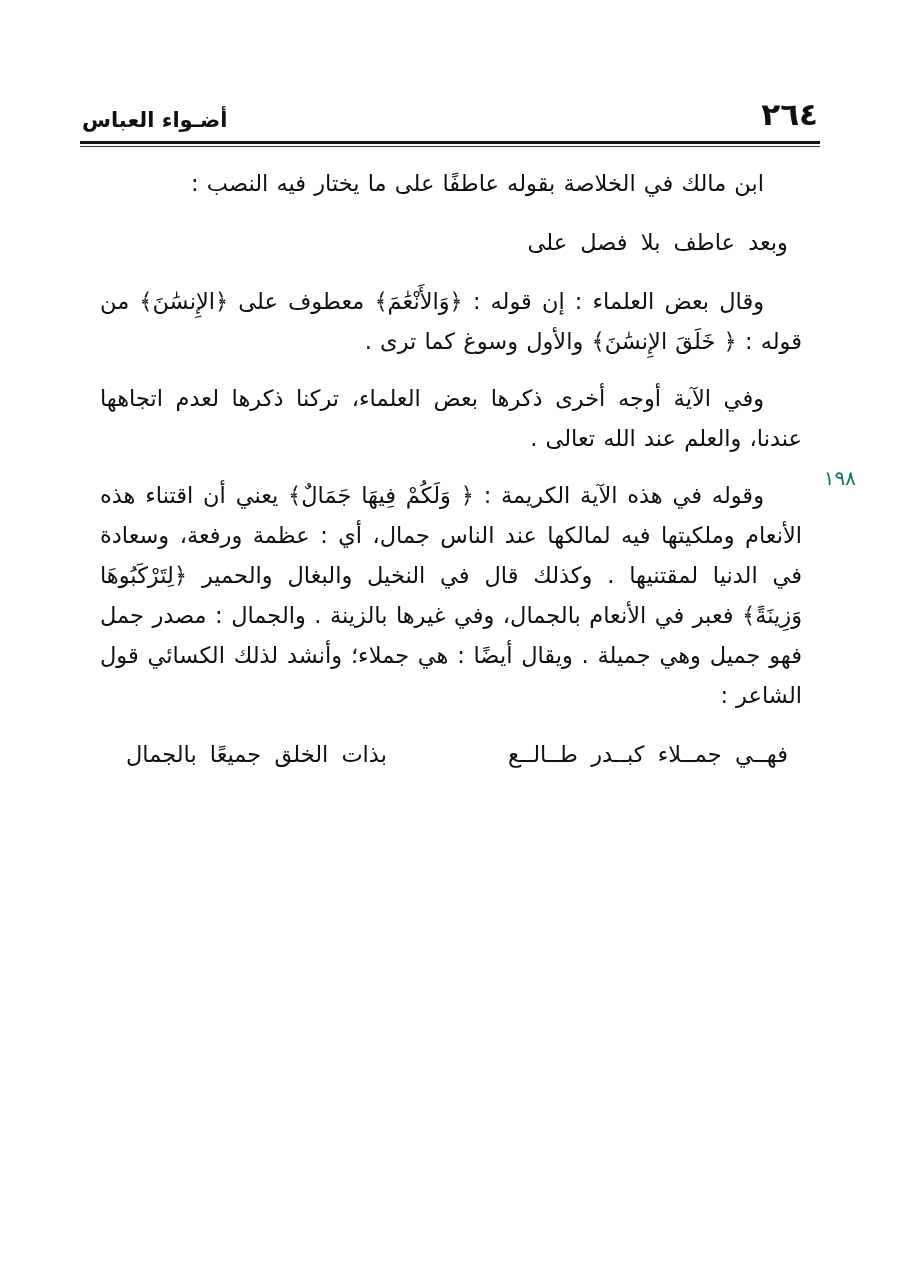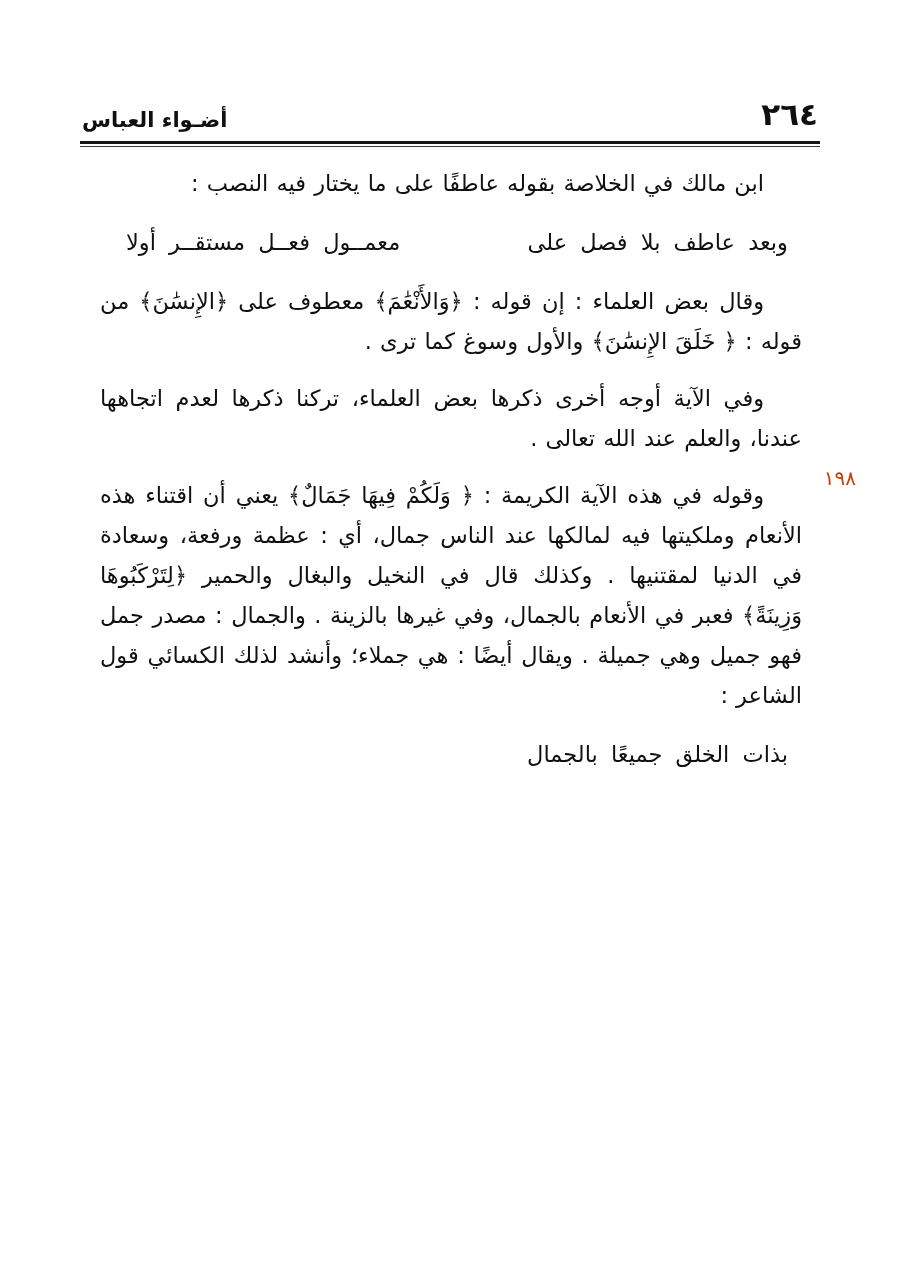--- a/index.html
+++ b/index.html
@@ -76,21 +76,21 @@
   .verse .hemistich {
     word-spacing: 6px;
   }
   
   .margin-folio {
     position: absolute;
     top: 466px;
     right: 44px;
     font-size: 20px;
     letter-spacing: 2px;
-    color: #c2410c;
+    color: #0f766e;
   }
 </style>
 </head>
 <body>
 
 <div class="page">
 
   <div class="running-head">
     <span class="page-number">٢٦٤</span>
     <span class="book-title">أضـواء العباس</span>
@@ -99,29 +99,29 @@
   <div class="head-rule"></div>
 
   <div class="margin-folio">١٩٨</div>
 
   <div class="body-text">
 
     <p class="para indent">ابن مالك في الخلاصة بقوله عاطفًا على ما يختار فيه النصب :</p>
 
     <div class="verse">
       <span class="hemistich">وبعد عاطف بلا فصل على</span>
-      <span class="hemistich">معمــول فعــل مستقــر أولا</span>
     </div>
 
     <p class="para indent">وقال بعض العلماء : إن قوله : ﴿وَالأَنْعَٰمَ﴾ معطوف على ﴿الإِنسَٰنَ﴾ من قوله : ﴿ خَلَقَ الإِنسَٰنَ﴾ والأول وسوغ كما ترى .</p>
 
 
     <p class="para indent">وفي الآية أوجه أخرى ذكرها بعض العلماء، تركنا ذكرها لعدم اتجاهها عندنا، والعلم عند الله تعالى .</p>
 
     <p class="para indent">وقوله في هذه الآية الكريمة : ﴿ وَلَكُمْ فِيهَا جَمَالٌ﴾ يعني أن اقتناء هذه الأنعام وملكيتها فيه لمالكها عند الناس جمال، أي : عظمة ورفعة، وسعادة في الدنيا لمقتنيها . وكذلك قال في النخيل والبغال والحمير ﴿لِتَرْكَبُوهَا وَزِينَةً﴾ فعبر في الأنعام بالجمال، وفي غيرها بالزينة . والجمال : مصدر جمل فهو جميل وهي جميلة . ويقال أيضًا : هي جملاء؛ وأنشد لذلك الكسائي قول الشاعر :</p>
 
     <div class="verse">
+      <span class="hemistich">فهــي جمــلاء كبــدر طــالــع</span>
       <span class="hemistich">بذات الخلق جميعًا بالجمال</span>
     </div>
 
 
   </div>
 </div>
 
 </body></html>

